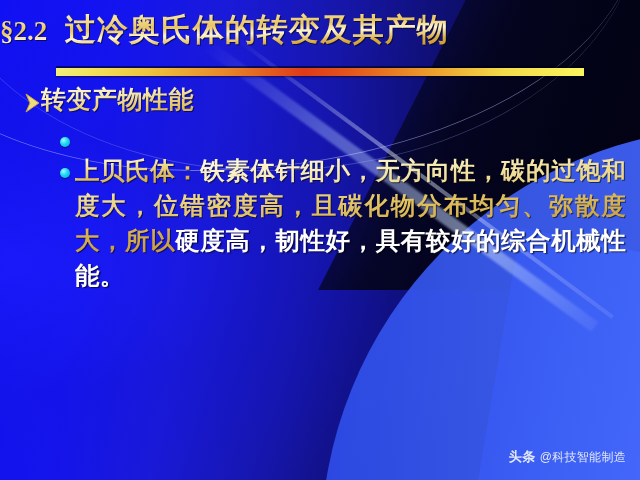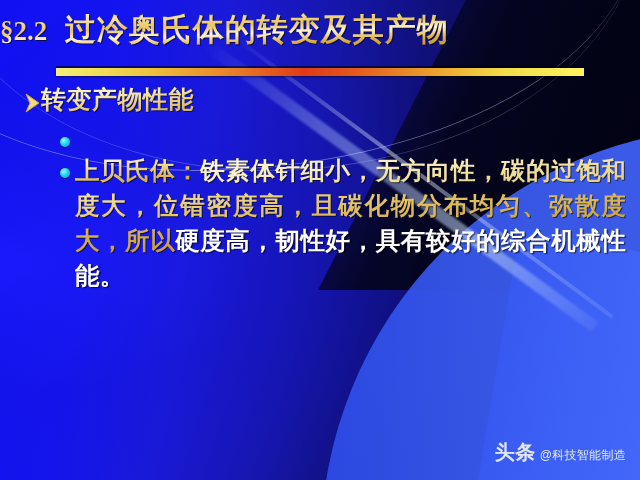--- a/index.html
+++ b/index.html
@@ -262,21 +262,21 @@
     bottom: 14px;
     z-index: 9;
     display: flex;
     align-items: baseline;
     gap: 4px;
     color: #eef2f8;
     font-family: "Liberation Sans", "DejaVu Sans", sans-serif;
     opacity: 0.93;
   }
   .wm-brand {
-    font-size: 20px;
+    font-size: 13px;
     font-weight: bold;
     letter-spacing: 0.5px;
   }
   .wm-handle {
     font-size: 12px;
     font-weight: normal;
     letter-spacing: 0.3px;
   }
 </style>
 </head>

